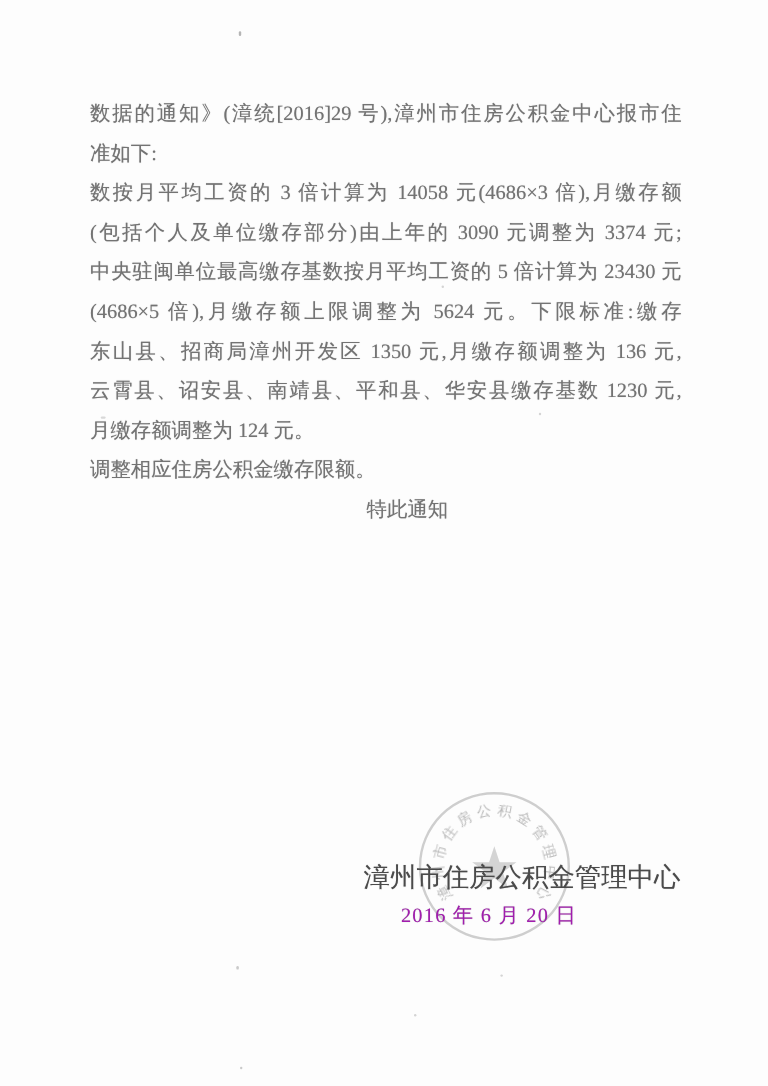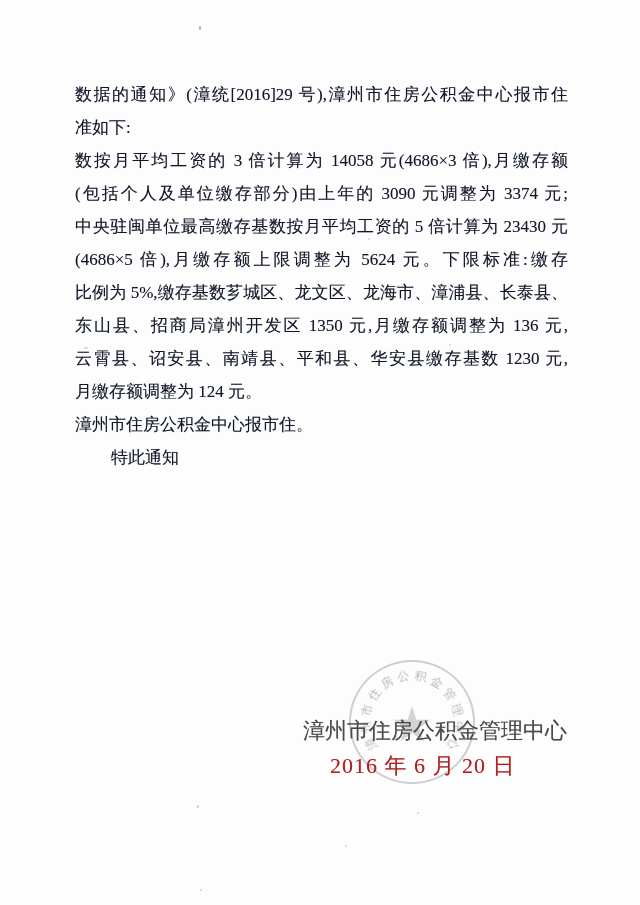--- a/index.html
+++ b/index.html
@@ -7,42 +7,42 @@
     position:relative;
     width:640px; height:905px;
     background:#fdfdfd;
     font-family:"Liberation Serif","DejaVu Serif",serif;
     overflow:hidden;
   }
   
   .body-text {
     position:absolute;
     left:75px; top:78px; width:493px;
-    color:#0f172a;
+    color:#737373;
     font-size:17px;
   }
   .line {
     height:33px; line-height:33px;
     text-shadow:0 0 0.7px rgba(80,80,80,0.45);
   }
   .line.full { text-align:justify; text-align-last:justify; }
-  .line.indent { text-indent:36px; }
+  .line.indent { text-indent:36px;text-align:center; }
 
   
   .sig {
     position:absolute; left:303px; top:716px;
     width:210px; text-align:center;
     font-size:22px; color:#4a4a4a;
     text-shadow:0 0 0.7px rgba(80,80,80,0.45);
     white-space:nowrap;
   }
   .date {
     position:absolute; left:330px; top:751px;
     width:155px; text-align:center;
-    font-size:22px; letter-spacing:1px; color:#b91c1c;
+    font-size:17px; letter-spacing:1px; color:#a21caf;
     text-shadow:0 0 0.7px rgba(80,80,80,0.45);
     white-space:nowrap;
   }
 
   
   .stamp {
     position:absolute; left:349px; top:660px;
     width:126px; height:124px;
     pointer-events:none;
   }
@@ -89,25 +89,24 @@
 
 <div class="page">
 
   <div class="body-text">
     <div class="line full">数据的通知》(漳统[2016]29 号),漳州市住房公积金中心报市住</div>
     <div class="line">准如下:</div>
     <div class="line full">数按月平均工资的 3 倍计算为 14058 元(4686×3 倍),月缴存额</div>
     <div class="line full">(包括个人及单位缴存部分)由上年的 3090 元调整为 3374 元;</div>
     <div class="line full">中央驻闽单位最高缴存基数按月平均工资的 5 倍计算为 23430 元</div>
     <div class="line full">(4686×5 倍),月缴存额上限调整为 5624 元。下限标准:缴存</div>
-    <div class="line full">比例为 5%,缴存基数芗城区、龙文区、龙海市、漳浦县、长泰县、</div>
     <div class="line full">东山县、招商局漳州开发区 1350 元,月缴存额调整为 136 元,</div>
     <div class="line full">云霄县、诏安县、南靖县、平和县、华安县缴存基数 1230 元,</div>
     <div class="line">月缴存额调整为 124 元。</div>
-    <div class="line">漳州市住房公积金中心报市住。</div>
+    <div class="line">调整相应住房公积金缴存限额。</div>
     <div class="line indent">特此通知</div>
   </div>
 
   <div class="stamp">
     <div class="stamp-circle"></div>
     <div class="stamp-arc">
         <span class="arc-char" style="transform: translate(-50%, -50%) rotate(-118deg) translateY(-46px);">漳</span>
         <span class="arc-char" style="transform: translate(-50%, -50%) rotate(-96.5455deg) translateY(-46px);">州</span>
         <span class="arc-char" style="transform: translate(-50%, -50%) rotate(-75.0909deg) translateY(-46px);">市</span>
         <span class="arc-char" style="transform: translate(-50%, -50%) rotate(-53.6364deg) translateY(-46px);">住</span>

